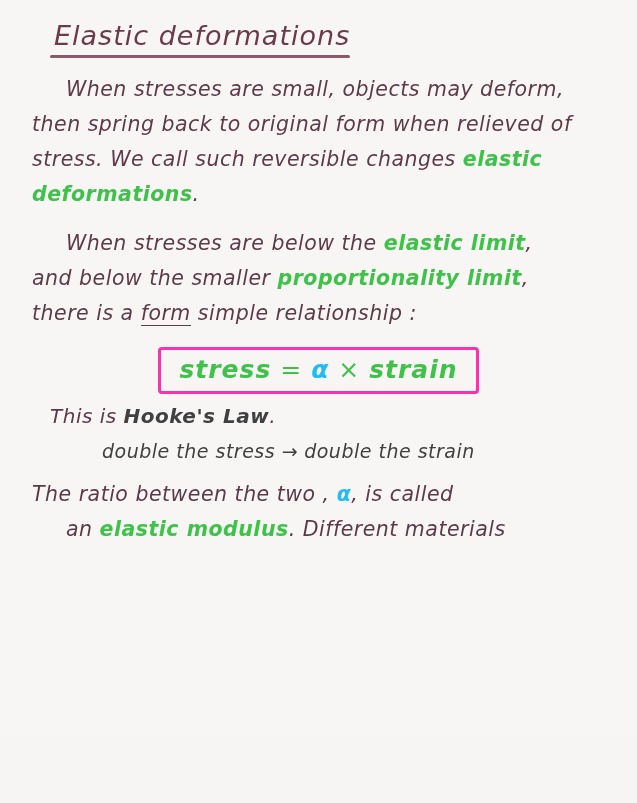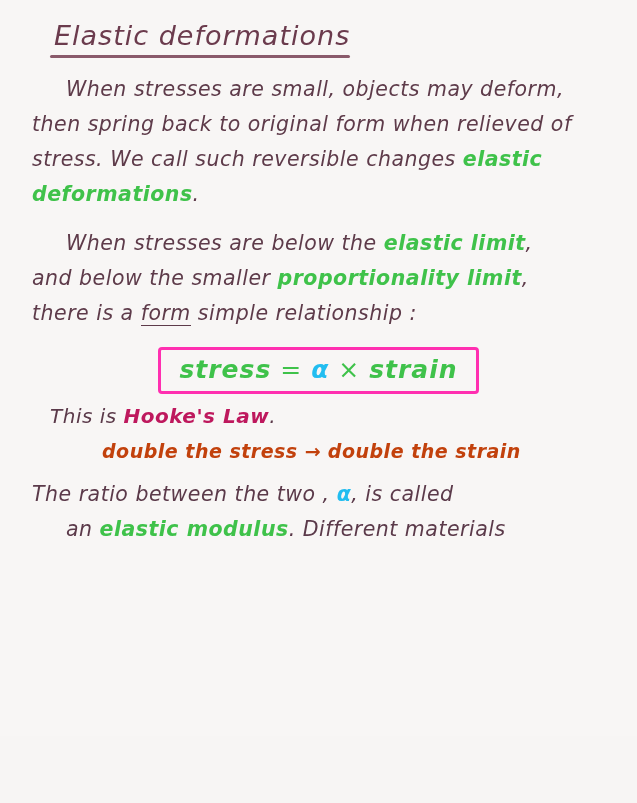--- a/index.html
+++ b/index.html
@@ -52,21 +52,21 @@
   }
   .indent {
     display: inline-block;
     width: 34px;
   }
   .green {
     color: #3fc24a;
     font-weight: bold;
   }
   .pink {
-    color: #be185d;
+    color: #404040;
     font-weight: bold;
   }
   .cyan {
     color: #22bdf0;
     font-weight: bold;
   }
   .underline-thin {
     border-bottom: 1.5px solid #5e3b4a;
   }
   .formula-wrap {
@@ -92,22 +92,21 @@
     color: #3fc24a;
   }
   .hooke-line {
     font-size: 20px;
     margin: 10px 0 0 28px;
   }
   .double-lines {
     font-size: 19px;
     line-height: 31px;
     margin: 8px 0 0 80px;
-    color: #c2410c;
-    font-weight: bold;
+    color: #404040;
   }
   .ratio-line {
     font-size: 20.5px;
     line-height: 35px;
     margin: 10px 0 0 10px;
   }
   .arrow {
     letter-spacing: 0;
   }
 </style>

